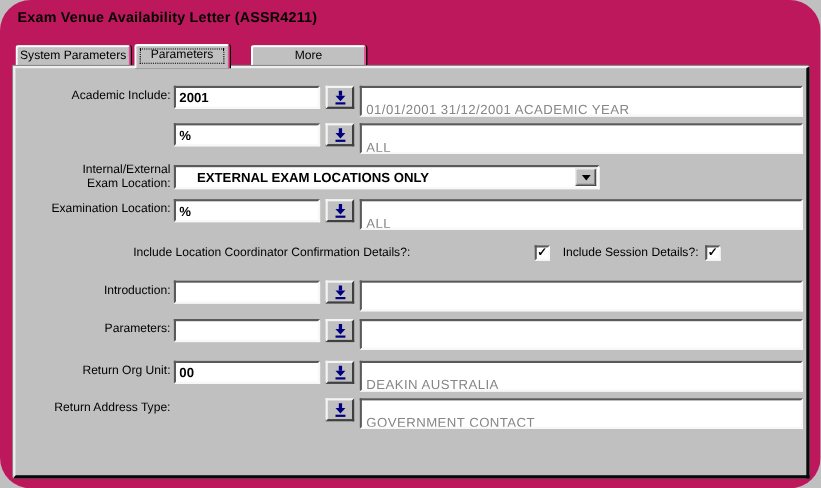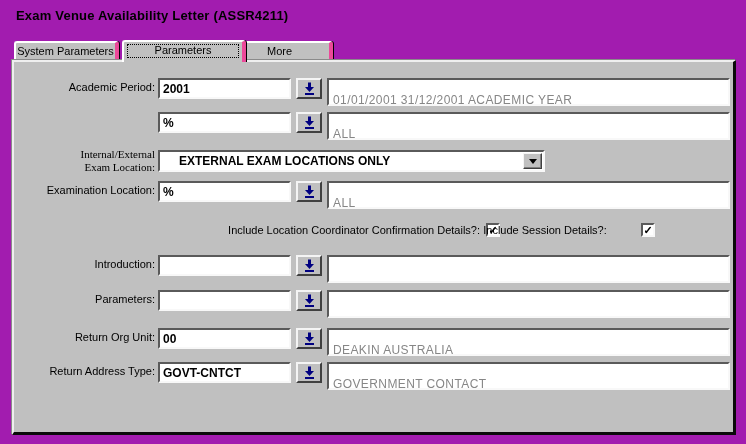--- a/index.html
+++ b/index.html
@@ -1,43 +1,43 @@
 <!DOCTYPE html>
 <html><head>
 <meta charset="utf-8">
 <style>
   * { margin:0; padding:0; box-sizing:border-box; }
   html,body { width:746px; height:444px; }
   body { font-family:"Liberation Sans", sans-serif; background:#c0c0c0; }
 
-  .screen { position:relative; width:746px; height:444px; background:#a21caf; overflow:hidden; }
+  .screen { position:relative; width:746px; height:444px; background:#be185d; overflow:hidden;border-radius:28px; }
 
   .title { position:absolute; left:16px; top:8px; font-size:13px; font-weight:bold; color:#000; letter-spacing:0.2px; }
 
   
   .tab { position:absolute; top:41px; height:20px; background:#c0c0c0;
          border-top:2px solid #ffffff; border-left:2px solid #ffffff;
-         border-right:4px solid #ec4899; border-bottom:none;
+         border-right:2px solid #ec4899; border-bottom:none;
          border-radius:3px 3px 0 0;
          font-size:11px; color:#000; text-align:center; line-height:17px;
          box-shadow:1px 0 0 #000; cursor:pointer; }
   .tab.active { top:40px; height:22px; z-index:5; }
   .tab.active .focus { position:absolute; left:3px; right:3px; top:2px; bottom:4px; border:1px dotted #000; }
 
   
   .panel { position:absolute; left:12px; top:60px; width:724px; height:375px;
            background:#c0c0c0;
            border-top:2px solid #efefef; border-left:2px solid #efefef;
            border-right:3px solid #0a0a0a; border-bottom:3px solid #0a0a0a;
            box-shadow:-1px -1px 0 #8a8a8a; }
 
   
   .flabel { position:absolute; left:14px; width:141px; text-align:right;
             font-size:11px; color:#000; }
-  .flabel2 { line-height:13px;font-family:Liberation Serif, serif; }
+  .flabel2 { line-height:13px; }
 
   
   .fld, .disp, .combo {
       position:absolute; height:21px; background:#ffffff;
       border:2px solid; border-color:#5a5a5a #f8f8f8 #f8f8f8 #5a5a5a; }
   .fld { width:133px; left:158px; font-family:"Liberation Sans", sans-serif;
          font-size:12px; font-weight:bold; color:#000; padding:0 3px; outline:none; }
   .disp { width:403px; left:327px; font-size:12px; color:#868686;
           letter-spacing:0.4px; line-height:17px; padding:12px 4px; overflow:hidden; white-space:nowrap; }
 
@@ -68,31 +68,31 @@
 </head>
 <body>
 
 <div class="screen">
 
   <div class="title">Exam Venue Availability Letter (ASSR4211)</div>
 
   <div class="tab" style="left:14px; width:105px;">
     <span>System Parameters</span>
   </div>
-  <div class="tab active" style="left:122px; width:124px;">
+  <div class="tab active" style="left:122px; width:87px;">
     <span class="focus"></span>
     <span>Parameters</span>
   </div>
   <div class="tab" style="left:228px; width:105px;">
     <span>More</span>
   </div>
 
   <div class="panel"></div>
 
-  <div class="flabel" style="top:81px;">Academic Period:</div>
+  <div class="flabel" style="top:81px;">Academic Include:</div>
   <input class="fld" style="top: 78px;" value="2001">
   <button class="lov" style="top:78px;">
     <span>
         <svg width="15" height="15" viewBox="0 0 15 15">
           <path d="M7.5 1.5 L7.5 6" stroke="#000080" stroke-width="3"></path>
           <path d="M3 6 L12 6 L7.5 11 Z" fill="#000080"></path>
           <rect x="3" y="12" width="9" height="2" fill="#000080"></rect>
         </svg>
       </span>
   </button>
@@ -127,23 +127,23 @@
     <span>
         <svg width="15" height="15" viewBox="0 0 15 15">
           <path d="M7.5 1.5 L7.5 6" stroke="#000080" stroke-width="3"></path>
           <path d="M3 6 L12 6 L7.5 11 Z" fill="#000080"></path>
           <rect x="3" y="12" width="9" height="2" fill="#000080"></rect>
         </svg>
       </span>
   </button>
   <div class="disp" style="top:181px;">ALL</div>
 
-  <div class="cblabel" style="left:14px; top:224px; width:466px; text-align:right;">Include Location Coordinator Confirmation Details?:</div>
+  <div class="cblabel" style="left:14px; top:224px; width:466px; text-align:center;">Include Location Coordinator Confirmation Details?:</div>
   <div class="cb checked" style="left:486px; top:223px;"></div>
-  <div class="cblabel" style="left:455px; top:224px; width:180px; text-align:center;">Include Session Details?:</div>
+  <div class="cblabel" style="left:455px; top:224px; width:180px; text-align:right;">Include Session Details?:</div>
   <div class="cb checked" style="left:641px; top:223px;"></div>
 
   <div class="flabel" style="top:258px;text-align:right;">Introduction:</div>
   <input class="fld" style="top: 255px;" value="">
   <button class="lov" style="top:255px;">
     <span>
         <svg width="15" height="15" viewBox="0 0 15 15">
           <path d="M7.5 1.5 L7.5 6" stroke="#000080" stroke-width="3"></path>
           <path d="M3 6 L12 6 L7.5 11 Z" fill="#000080"></path>
           <rect x="3" y="12" width="9" height="2" fill="#000080"></rect>
@@ -172,21 +172,20 @@
         <svg width="15" height="15" viewBox="0 0 15 15">
           <path d="M7.5 1.5 L7.5 6" stroke="#000080" stroke-width="3"></path>
           <path d="M3 6 L12 6 L7.5 11 Z" fill="#000080"></path>
           <rect x="3" y="12" width="9" height="2" fill="#000080"></rect>
         </svg>
       </span>
   </button>
   <div class="disp" style="top:328px;">DEAKIN AUSTRALIA</div>
 
   <div class="flabel" style="top:365px;">Return Address Type:</div>
-  <input class="fld" style="top: 362px;" value="GOVT-CNTCT">
   <button class="lov" style="top:362px;">
     <span>
         <svg width="15" height="15" viewBox="0 0 15 15">
           <path d="M7.5 1.5 L7.5 6" stroke="#000080" stroke-width="3"></path>
           <path d="M3 6 L12 6 L7.5 11 Z" fill="#000080"></path>
           <rect x="3" y="12" width="9" height="2" fill="#000080"></rect>
         </svg>
       </span>
   </button>
   <div class="disp" style="top:362px;">GOVERNMENT CONTACT</div>

